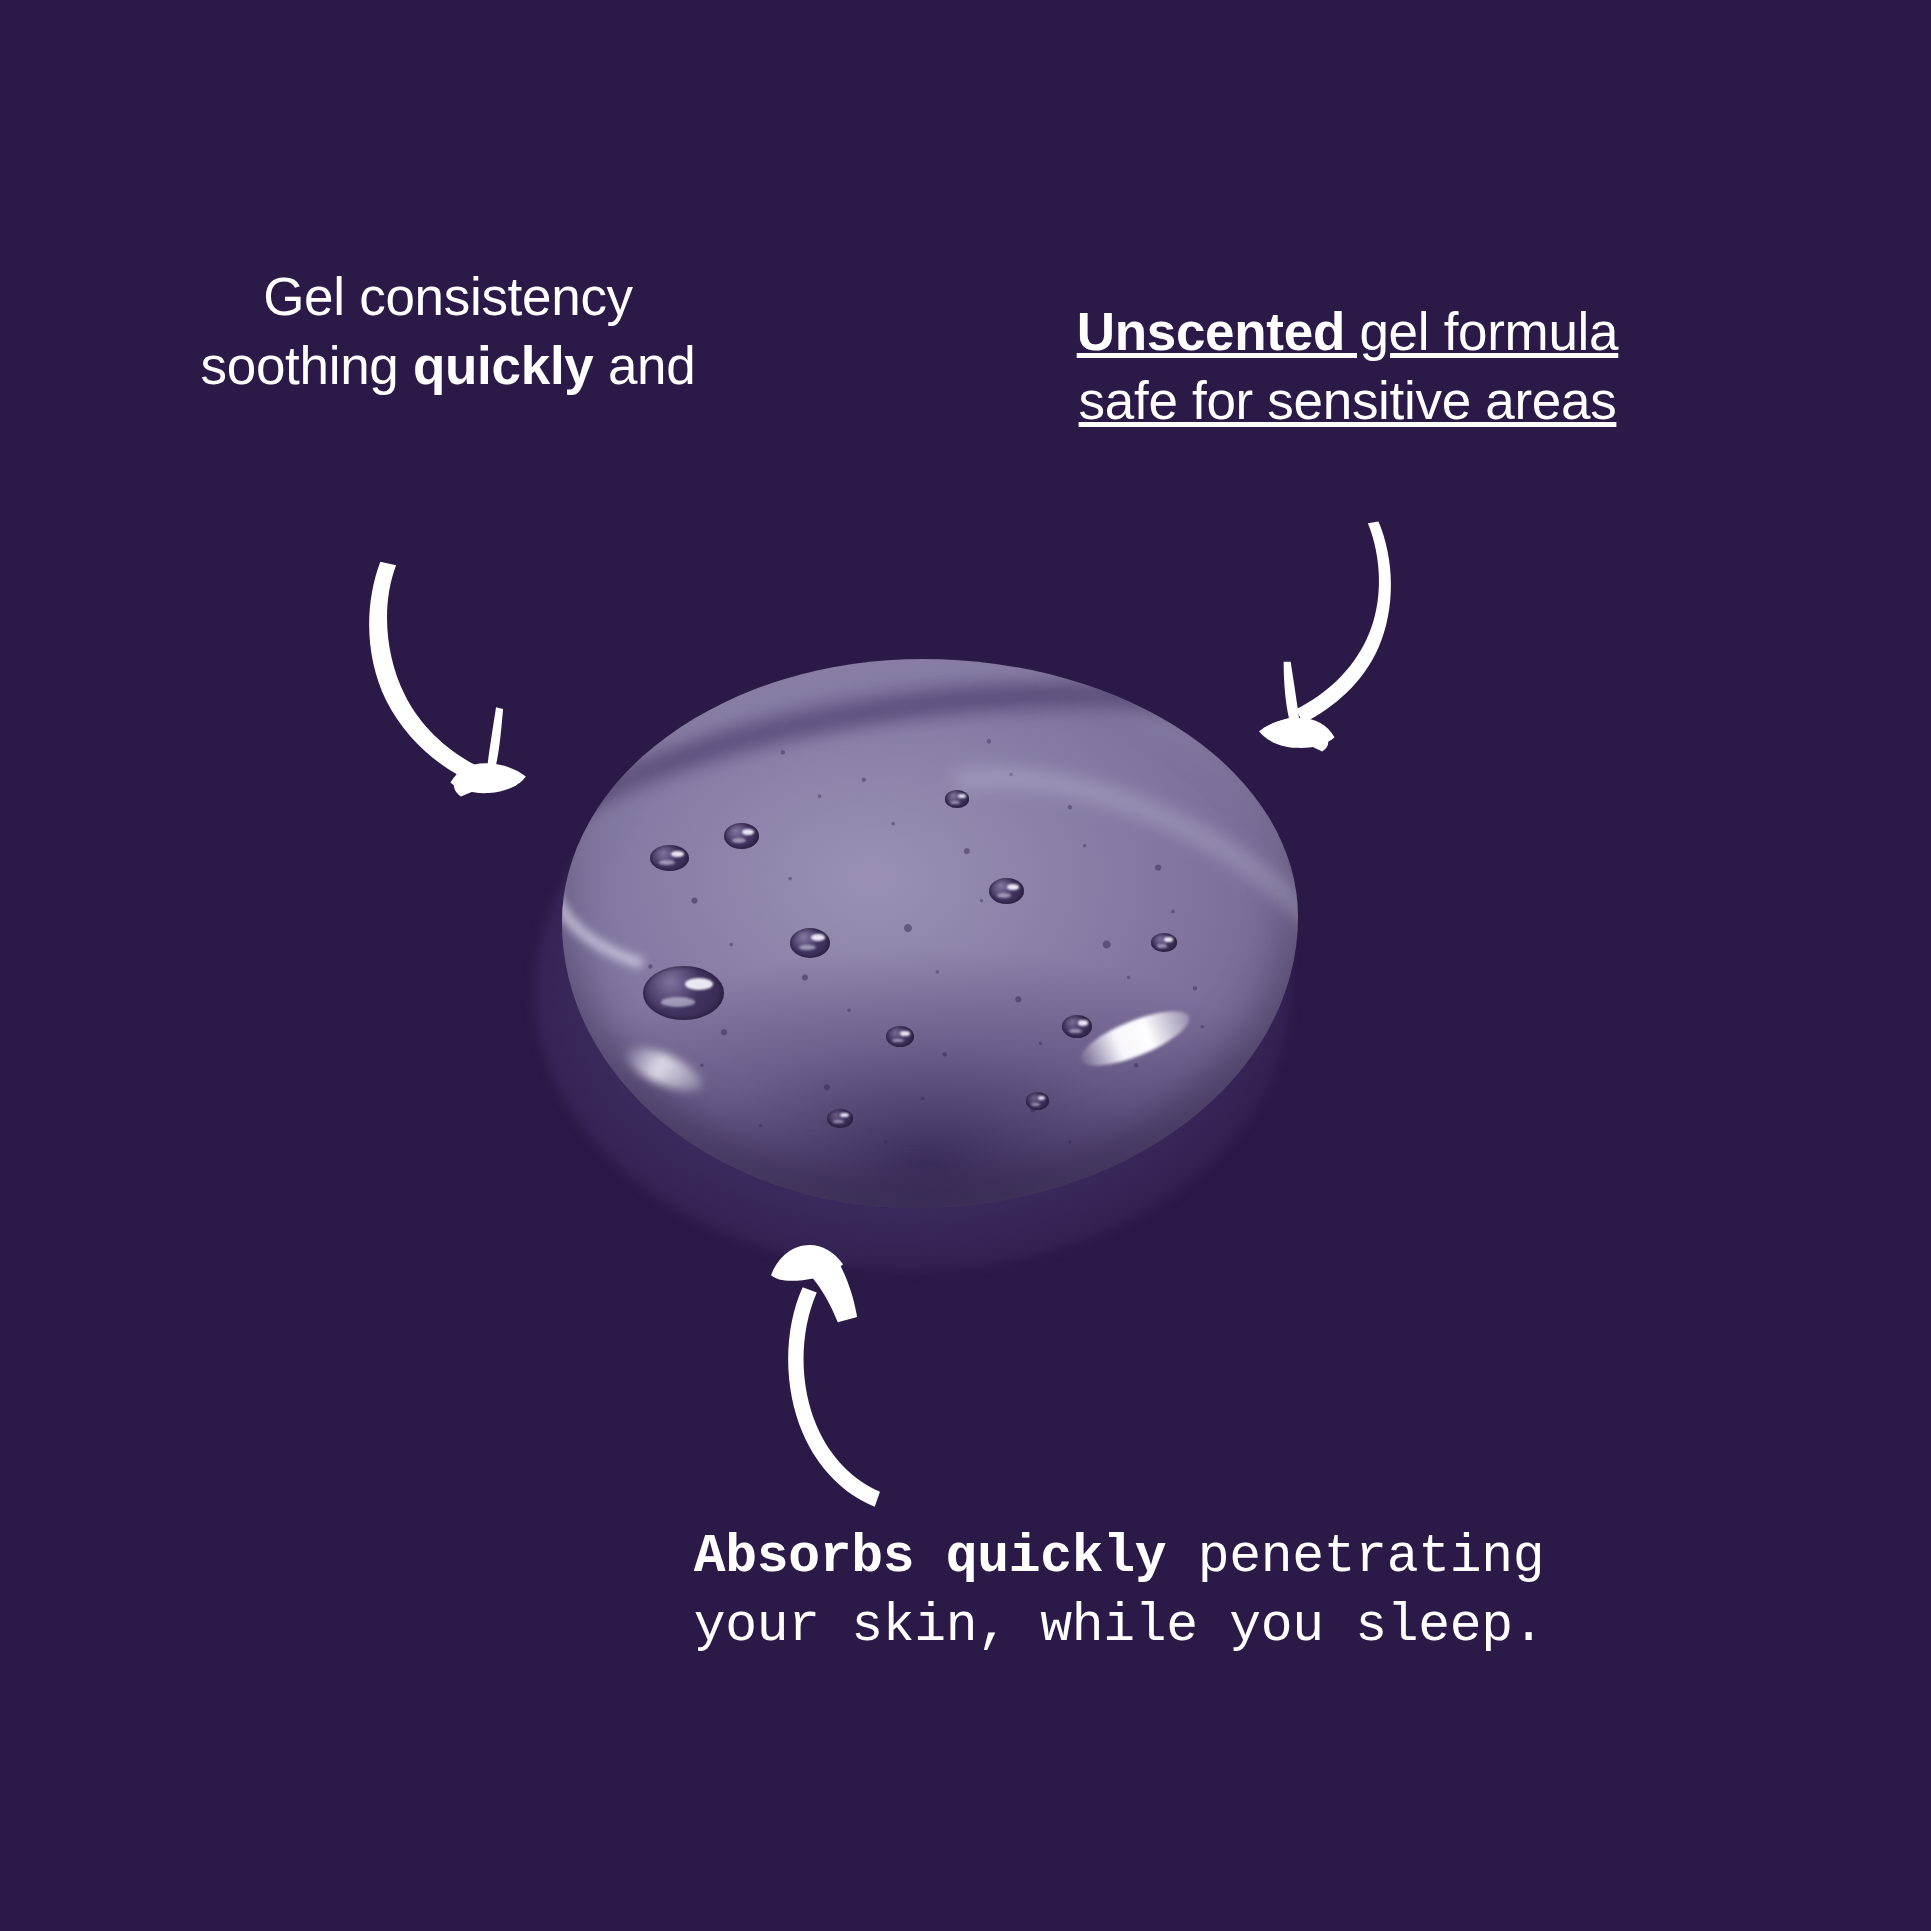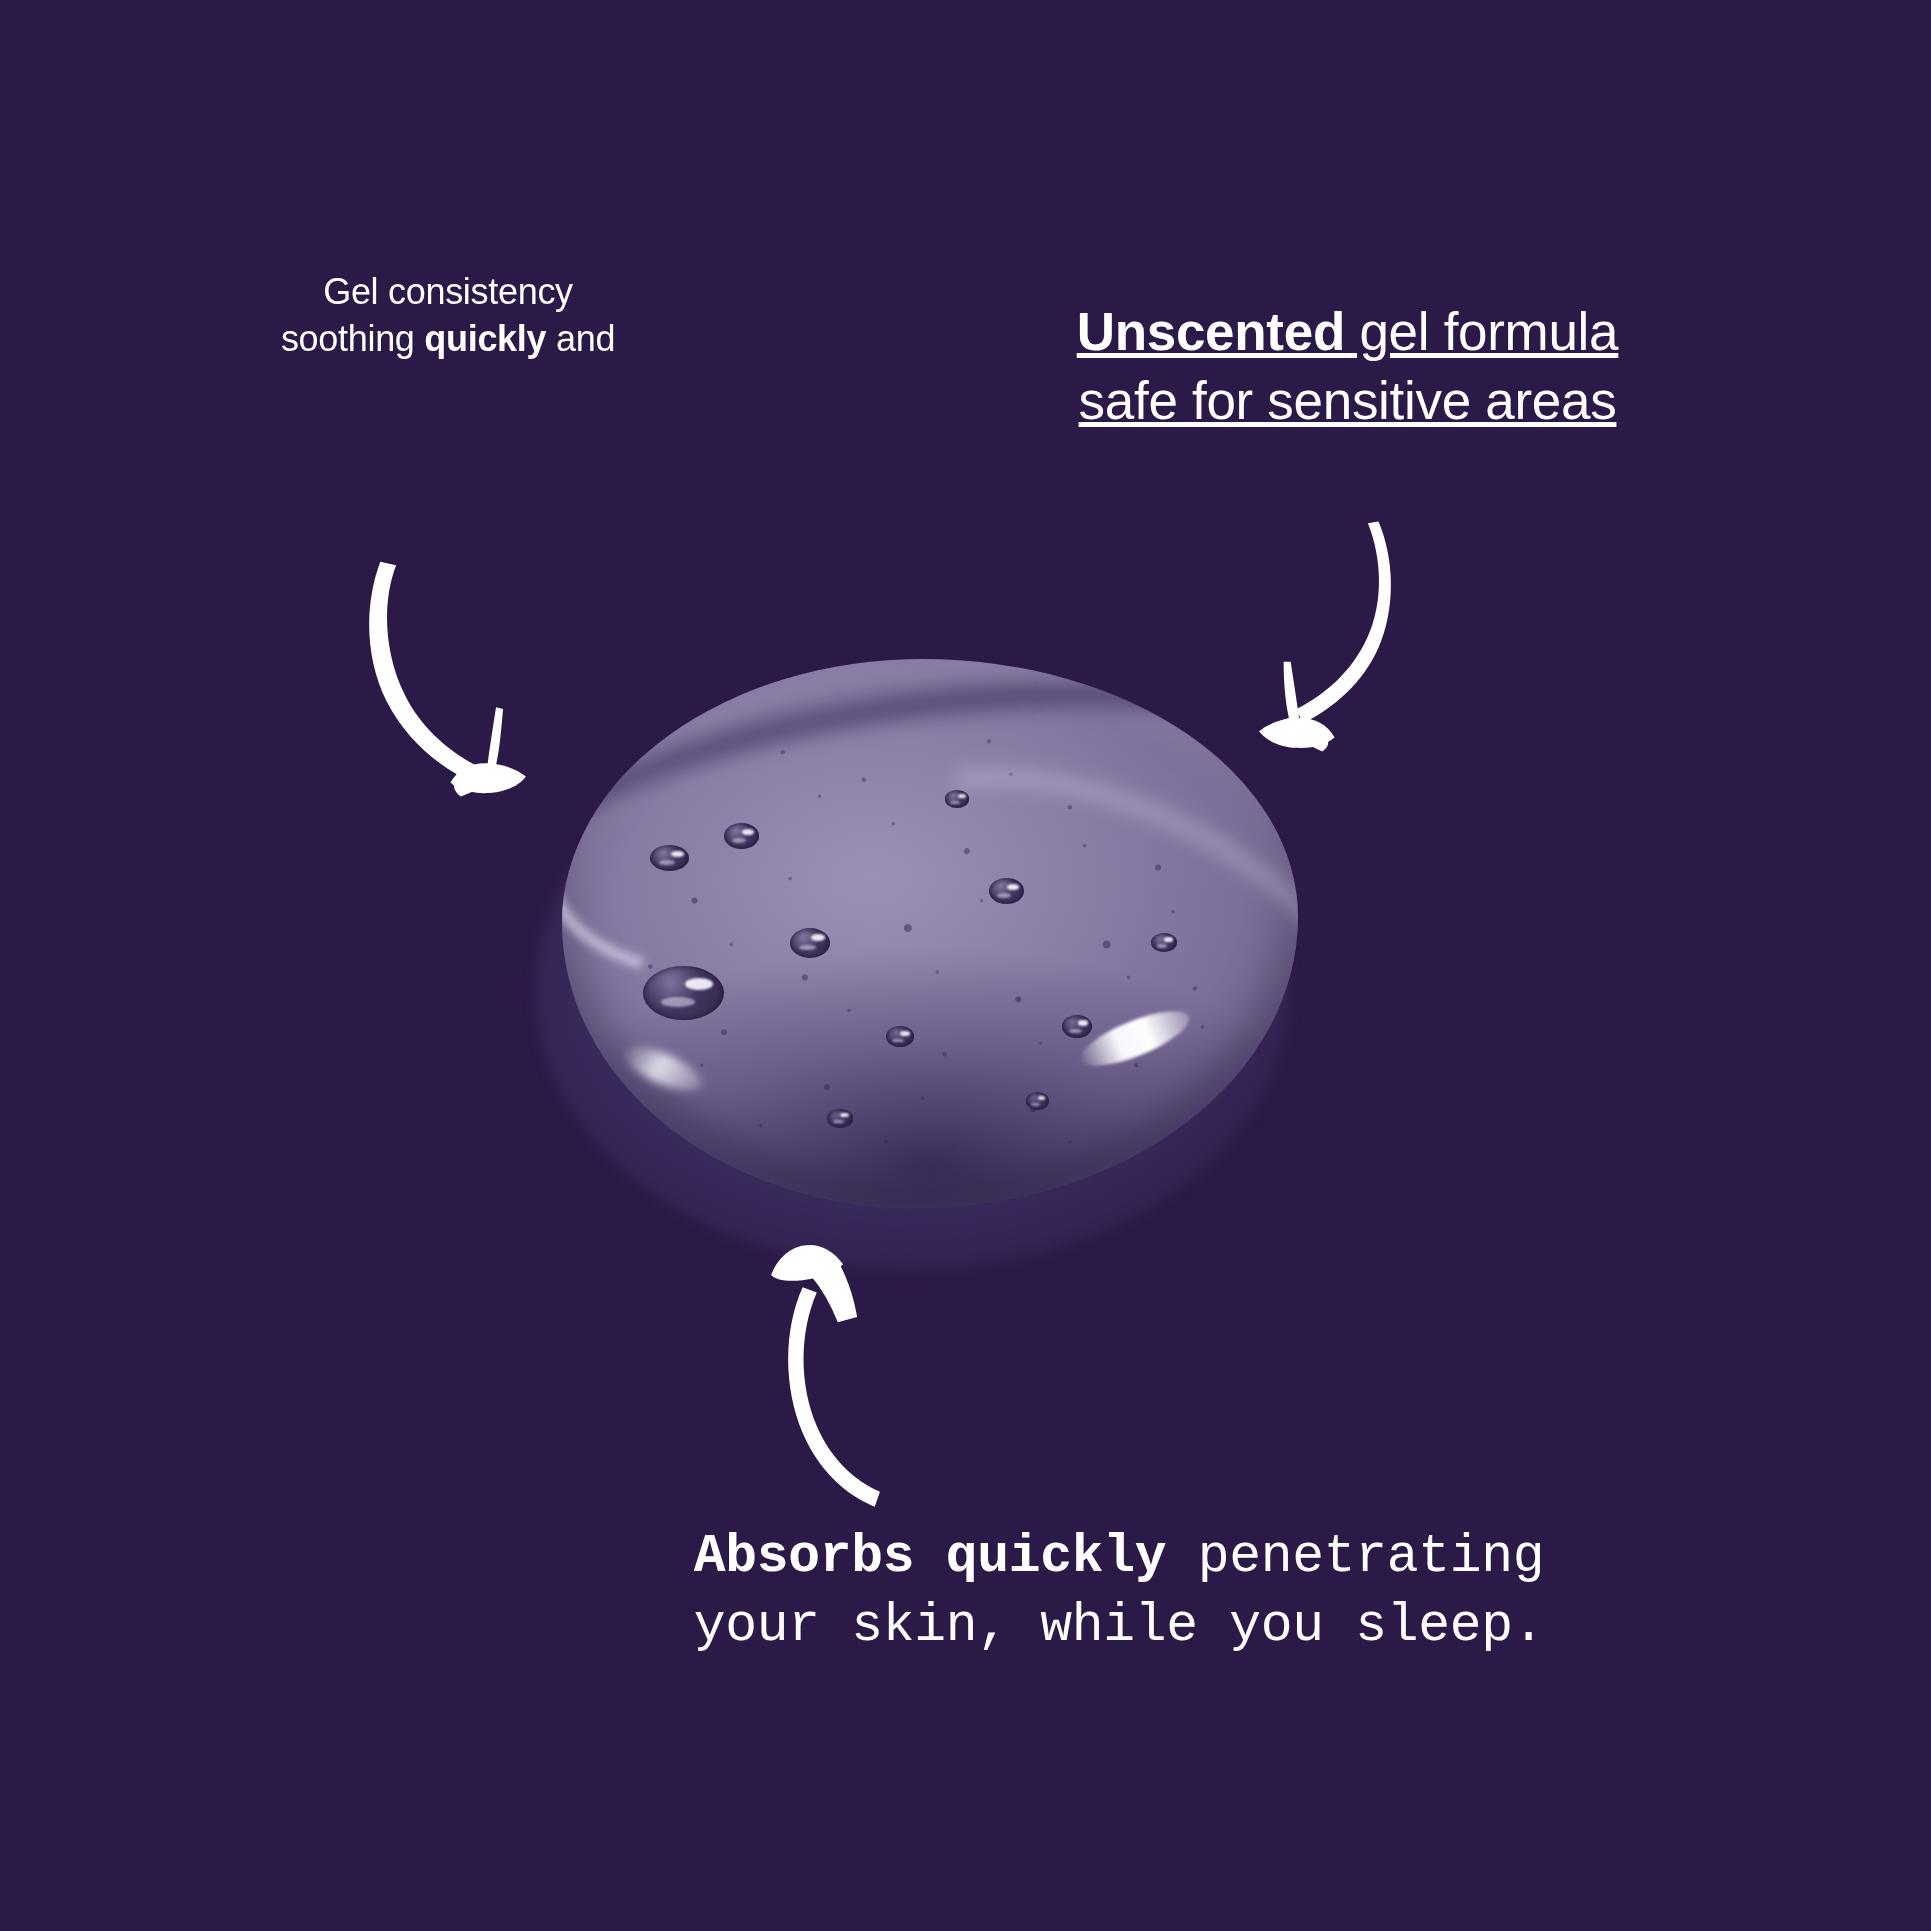--- a/index.html
+++ b/index.html
@@ -32,23 +32,23 @@
     line-height: 1.30;
     letter-spacing: -0.3px;
     -webkit-font-smoothing: antialiased;
   }
   .callout .ln { display: block; white-space: nowrap; }
   .callout b { font-weight: 700; }
   .callout .rg { font-weight: 400; }
 
   #callout-left {
     left: 53px;
-    top: 269px;
+    top: 263px;
     width: 790px;
-    font-size: 36px;
+    font-size: 53px;
   }
 
   #callout-right {
     left: 1001px;
     top: 298px;
     width: 693px;
     font-size: 53px;
     text-decoration: underline;
   }
 

